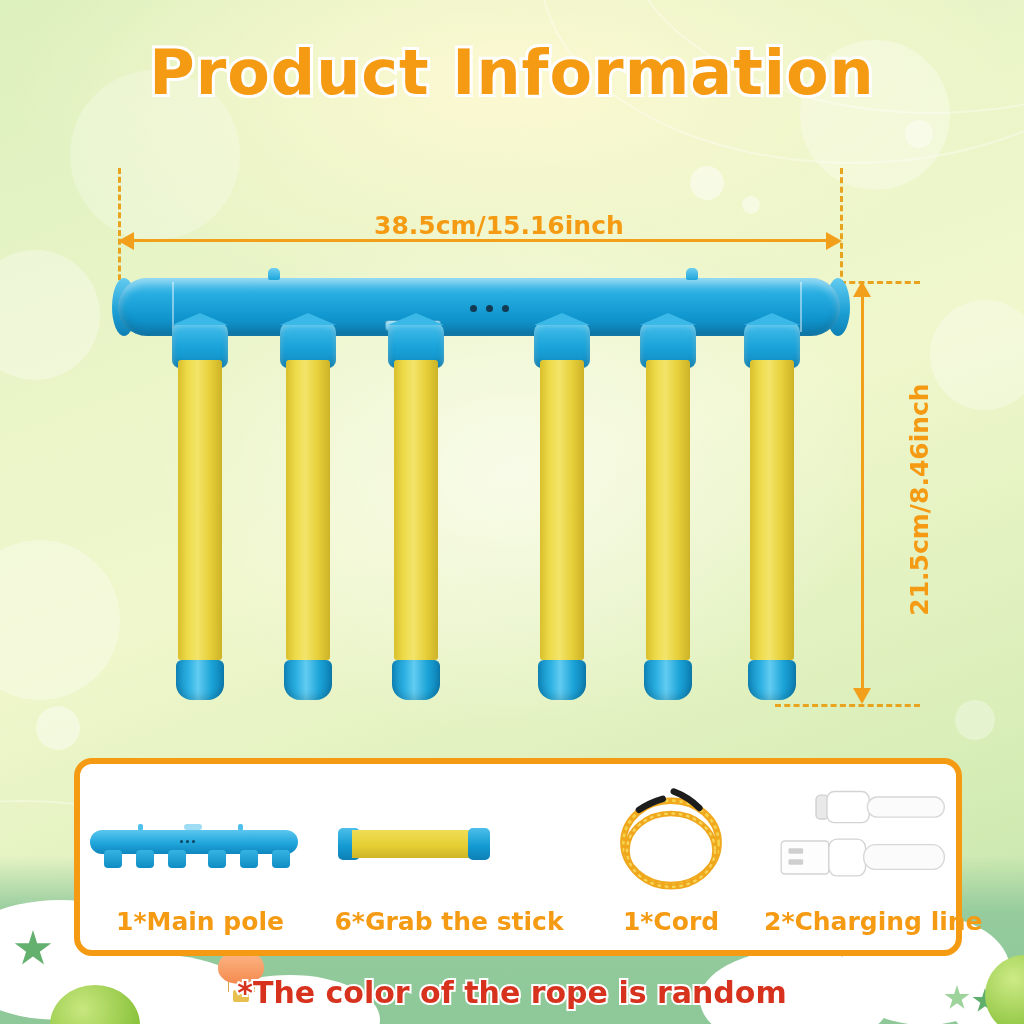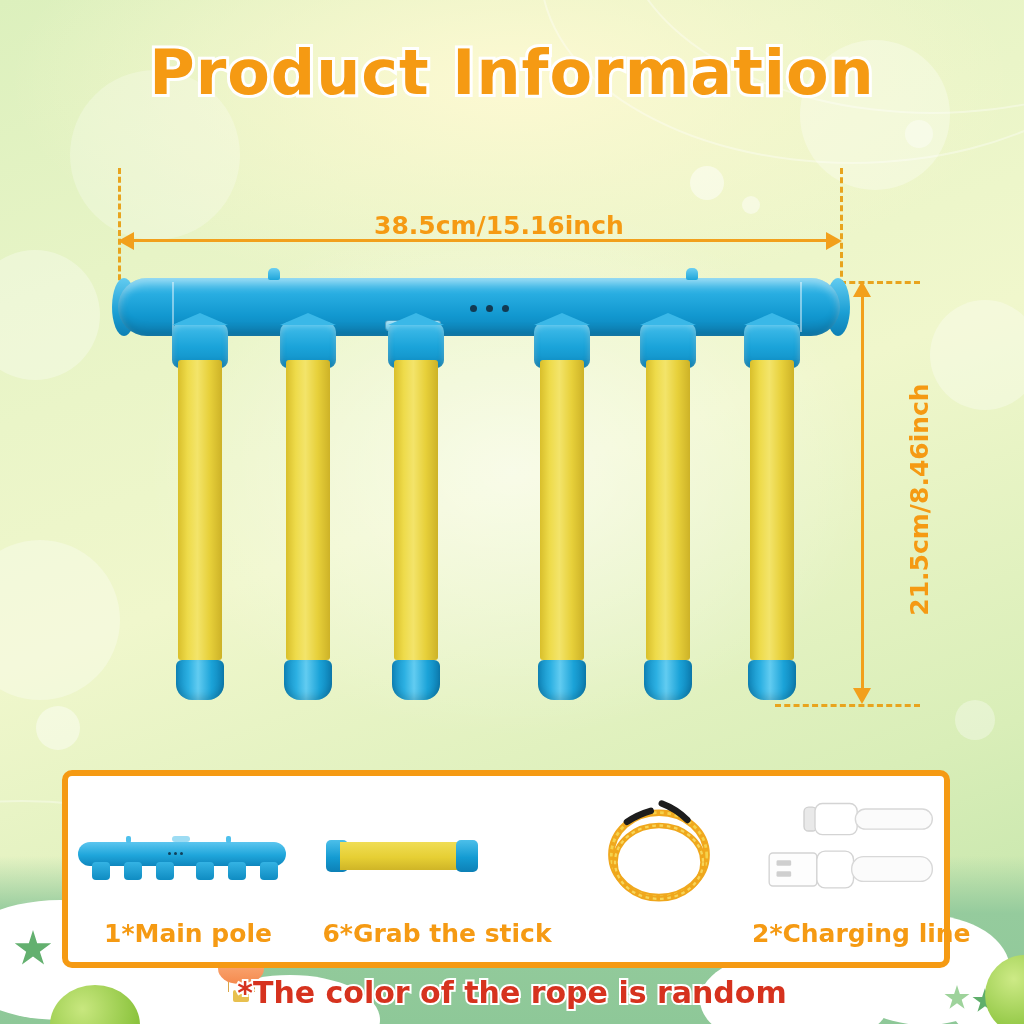--- a/index.html
+++ b/index.html
@@ -90,22 +90,22 @@
     border-radius:3px;
   }
   .stick-cap{
     position:absolute;width:48px;height:40px;border-radius:6px 6px 16px 16px;
     background:linear-gradient(90deg,#0f89bf 0%,#2cb0e2 26%,#62ccf1 46%,#1ba3d8 74%,#0d7fb4 100%);
     box-shadow:inset 0 -4px 7px rgba(0,0,0,.14);
   }
 
   
   .acc-box{
-    position:absolute;left:62px;top:758px;width:876px;height:186px;
-    background:#ffffff;border:6px solid #F59A13;border-radius:10px;margin-top:12px;
+    position:absolute;left:74px;top:758px;width:876px;height:186px;
+    background:#ffffff;border:6px solid #F59A13;border-radius:18px;
   }
   .acc-cell{position:absolute;top:0;height:186px;}
   .acc-label{
     position:absolute;bottom:14px;left:0;width:100%;text-align:center;
     color:#F59A13;font-weight:bold;font-size:25px;
     font-family:"DejaVu Sans", sans-serif;white-space:nowrap;
   }
   .acc-art{position:absolute;left:0;top:22px;width:100%;height:110px;}
 
   
@@ -292,20 +292,21 @@
       <div class="acc-art">
         <svg class="cord-svg" viewBox="0 0 186 120" preserveAspectRatio="xMidYMid meet">
           <ellipse cx="93" cy="62" rx="52" ry="46" fill="none" stroke="#F0A81E" stroke-width="7"></ellipse>
           <ellipse cx="93" cy="62" rx="52" ry="46" fill="none" stroke="#F6D24A" stroke-width="3" stroke-dasharray="4 4"></ellipse>
           <ellipse cx="93" cy="70" rx="48" ry="40" fill="none" stroke="#EFA71C" stroke-width="6"></ellipse>
           <ellipse cx="93" cy="70" rx="48" ry="40" fill="none" stroke="#F7D559" stroke-width="2.5" stroke-dasharray="4 4"></ellipse>
           <path d="M58 26 Q70 18 84 14" stroke="#1d1d1d" stroke-width="7" fill="none" stroke-linecap="round"></path>
           <path d="M96 6 Q112 12 124 24" stroke="#1d1d1d" stroke-width="7" fill="none" stroke-linecap="round"></path>
         </svg>
       </div>
+      <div class="acc-label">1*Cord</div>
     </div>
 
     <div class="acc-cell" style="left:684px;width:192px;">
       <div class="acc-art">
         <svg class="usb-svg" viewBox="0 0 192 120" preserveAspectRatio="xMidYMid meet">
 
           <rect x="48" y="10" width="14" height="26" rx="5" fill="#e9e9e9" stroke="#cfcfcf" stroke-width="1.5"></rect>
           <rect x="60" y="6" width="46" height="34" rx="8" fill="#ffffff" stroke="#d4d4d4" stroke-width="1.5"></rect>
           <rect x="104" y="12" width="84" height="22" rx="11" fill="#fbfbfb" stroke="#d8d8d8" stroke-width="1.5"></rect>
 

